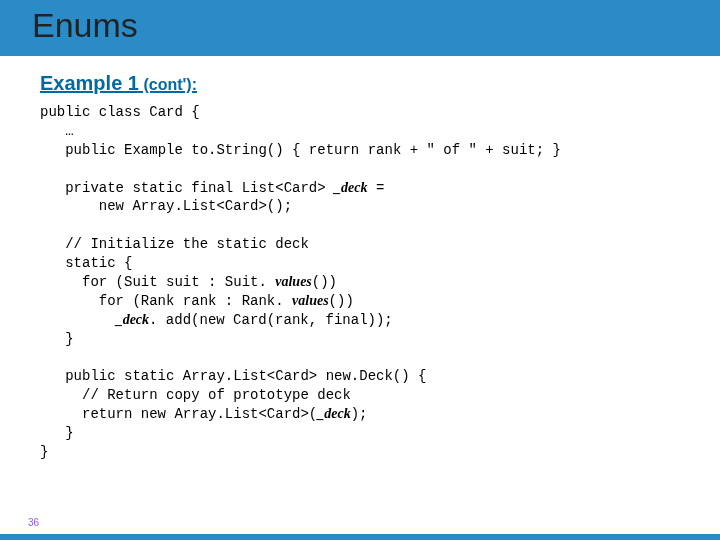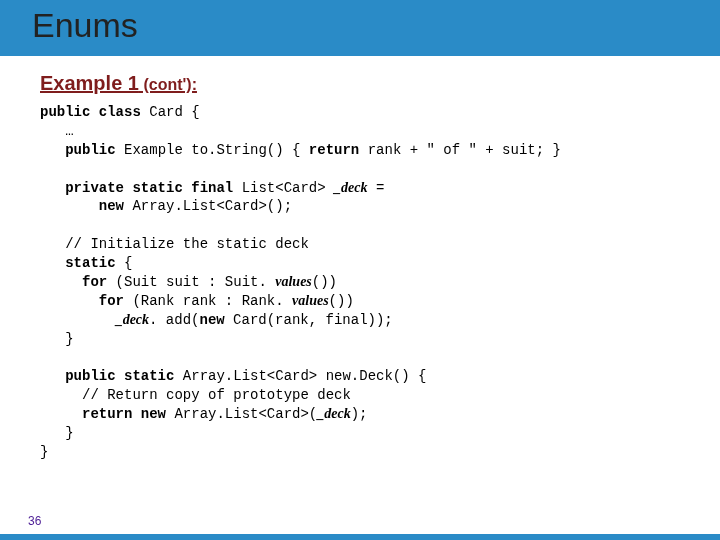--- a/index.html
+++ b/index.html
@@ -36,49 +36,49 @@
   }
   .content {
     position: absolute;
     top: 72px;
     left: 40px;
     right: 20px;
   }
   .subtitle {
     font-size: 20px;
     font-weight: bold;
-    color: #7f1d1d;
+    color: #0369a1;
     text-decoration: underline;
     margin-bottom: 8px;
   }
   .subtitle .cont {
     font-size: 16px;
   }
   pre.code {
     font-family: "Courier New", Courier, monospace;
     font-size: 14px;
     line-height: 1.35;
     white-space: pre;
     margin: 0;
     color: #000;
   }
   pre.code b {
-    font-weight: bold;
+    font-weight: normal;
   }
   pre.code em {
     font-style: italic;
     font-weight: bold;
     font-family: Liberation Serif, serif;
   }
   .slide-number {
     position: absolute;
     left: 28px;
     bottom: 12px;
-    font-size: 12px;
-    color: #4c1d95;
+    font-size: 10px;
+    color: #8b5cf6;
   }
   .bottom-band {
     position: absolute;
     left: 0;
     bottom: 0;
     width: 100%;
     height: 6px;
     background: #2a8bc7;
   }
 </style>

